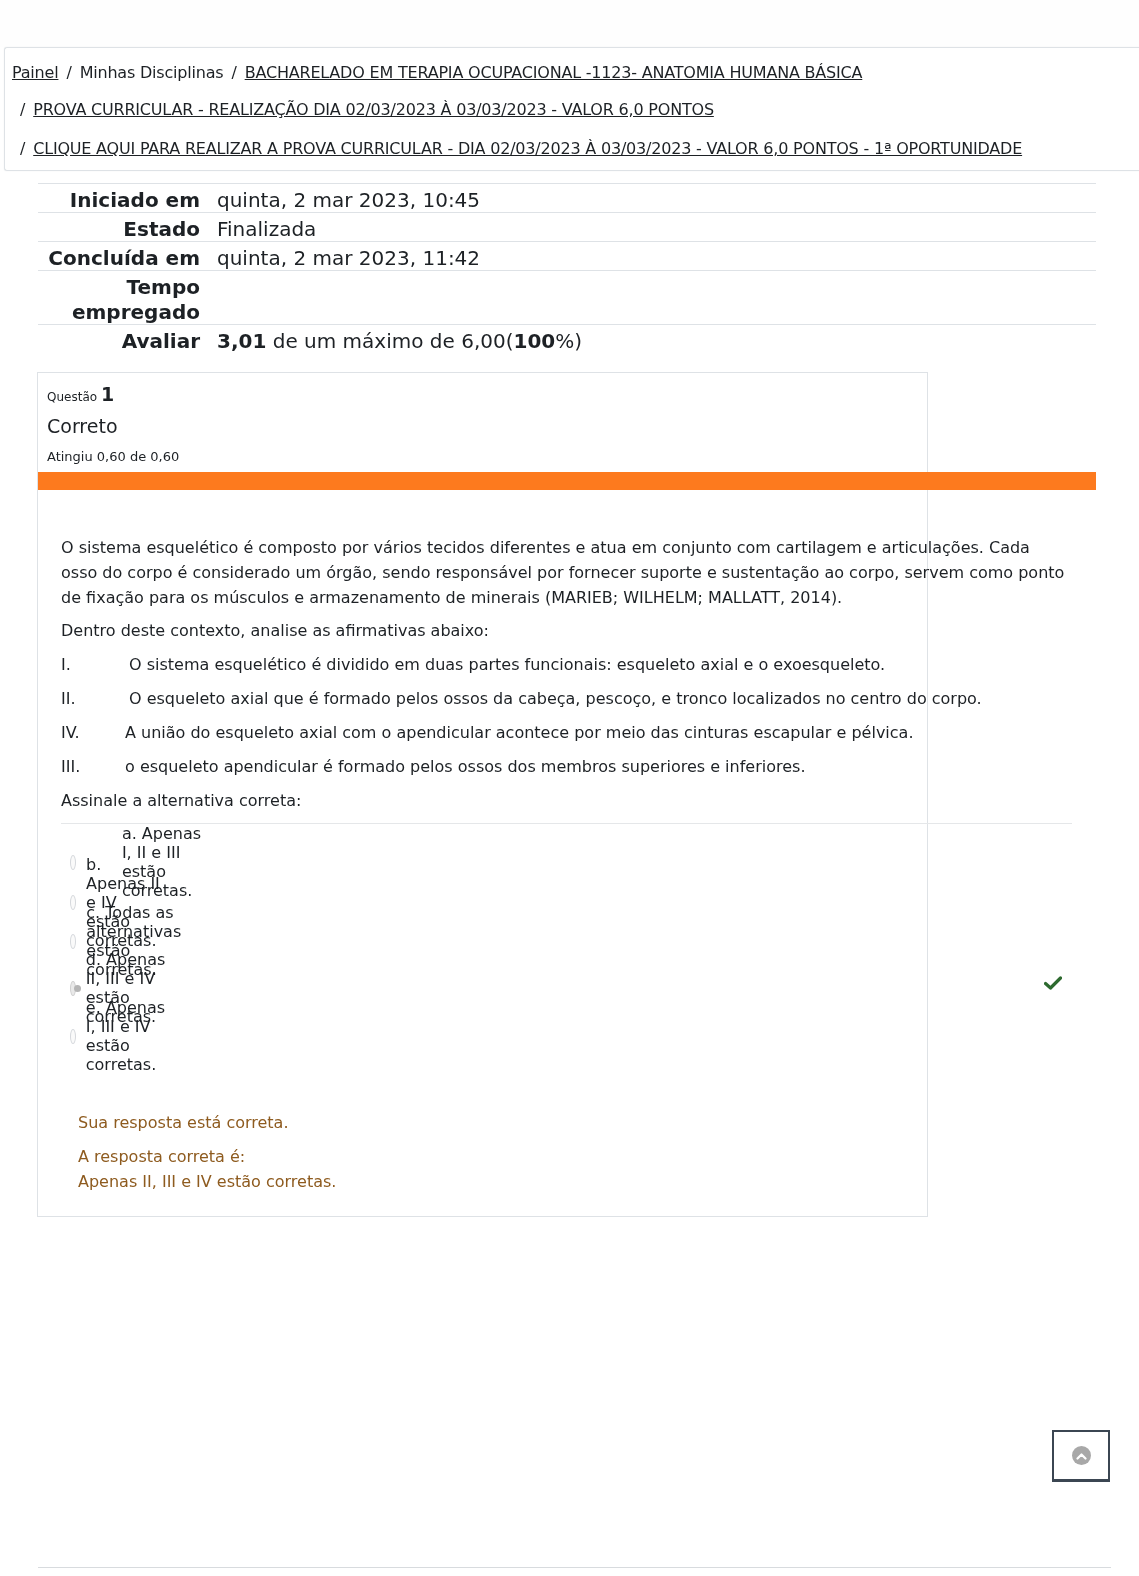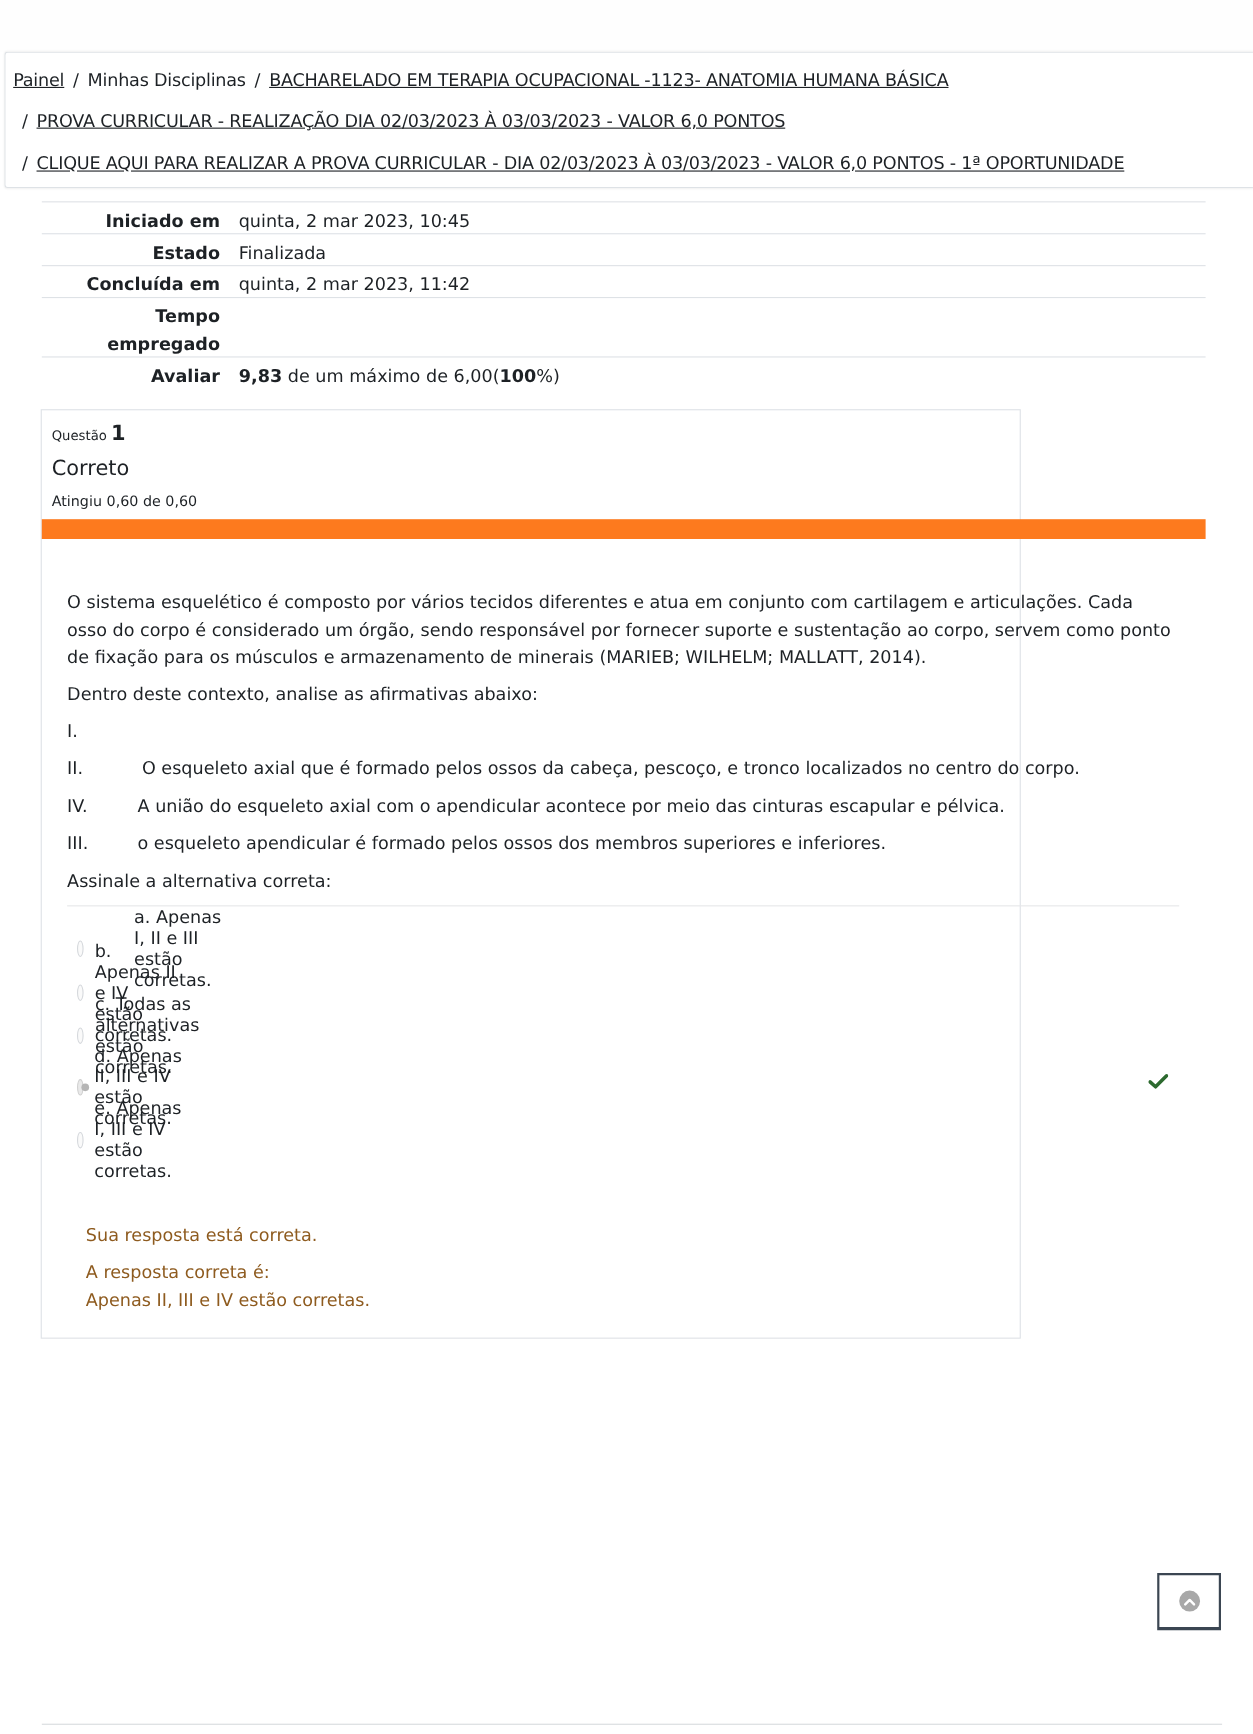--- a/index.html
+++ b/index.html
@@ -15,21 +15,21 @@
       box-shadow: 0 0 2px rgba(0,0,0,0.06);
     }
     .bc-line { position: absolute; left: 7px; font-size: 16px; color: #1d2125; white-space: nowrap; letter-spacing: -0.2px; }
     .bc-line a { color: #1d2125; text-decoration: underline; }
     .bc-sep { margin: 0 8px; }
     .bc-l1 { top: 15px; }
     .bc-l2 { top: 52px; left: 15px; }
     .bc-l3 { top: 91px; left: 15px; }
 
     .summary { position: absolute; left: 38px; top: 183px; width: 1058px; }
-    .sum-row { display: flex; border-top: 1px solid #dee2e6; font-size: 16px; }
+    .sum-row { display: flex; border-top: 1px solid #dee2e6; font-size: 20px; }
     .sum-row:first-child { border-top: 1px solid #dee2e6; }
     .sum-label { width: 162px; text-align: right; font-weight: bold; padding: 4px 0 4px 0; line-height: 25px; }
     .sum-value { padding: 4px 0 4px 17px; line-height: 25px; }
     .sum-row.h29 { height: 29px; }
     .sum-row.h54 { height: 54px; }
 
     .question { position: absolute; left: 37px; top: 372px; width: 891px; height: 845px; border: 1px solid #dee2e6; background: #fff; }
     .q-info { position: absolute; left: 9px; top: 10px; }
     .q-no { font-size: 12px; color: #1d2125; }
     .q-no b { font-size: 19px; font-weight: bold; }
@@ -92,41 +92,42 @@
   </div>
   <div class="sum-row h54">
     <div class="sum-label">
       <span>Tempo</span><br>
       <span>empregado</span>
     </div>
   </div>
   <div class="sum-row h29">
     <div class="sum-label">Avaliar</div>
     <div class="sum-value">
-      <b>9,83</b><span> de um máximo de 6,00(</span><b>100</b><span>%)</span>
+      <b>3,01</b><span> de um máximo de 6,00(</span><b>100</b><span>%)</span>
     </div>
   </div>
 </div>
 
 <div class="question">
   <div class="q-info">
     <div class="q-no">
       <span>Questão</span>
       <b>1</b>
     </div>
     <div class="q-state">Correto</div>
     <div class="q-grade">Atingiu 0,60 de 0,60</div>
   </div>
   <div class="orange-bar"></div>
 
   <div class="q-text">
     <p class="q-intro">O sistema esquelético é composto por vários tecidos diferentes e atua em conjunto com cartilagem e articulações. Cada osso do corpo é considerado um órgão, sendo responsável por fornecer suporte e sustentação ao corpo, servem como ponto de fixação para os músculos e armazenamento de minerais (MARIEB; WILHELM; MALLATT, 2014).</p>
     <p class="q-context">Dentro deste contexto, analise as afirmativas abaixo:</p>
     <div class="stmt">
       <span class="stmt-num">I.</span>
+      <span>O sistema esquelético é dividido em duas partes funcionais: esqueleto axial e o exoesqueleto.</span>
     </div>
     <div class="stmt">
       <span class="stmt-num">II.</span>
       <span>O esqueleto axial que é formado pelos ossos da cabeça, pescoço, e tronco localizados no centro do corpo.</span>
     </div>
     <div class="stmt s4">
       <span class="stmt-num">IV.</span>
       <span>A união do esqueleto axial com o apendicular acontece por meio das cinturas escapular e pélvica.</span>
     </div>
     <div class="stmt s3">

